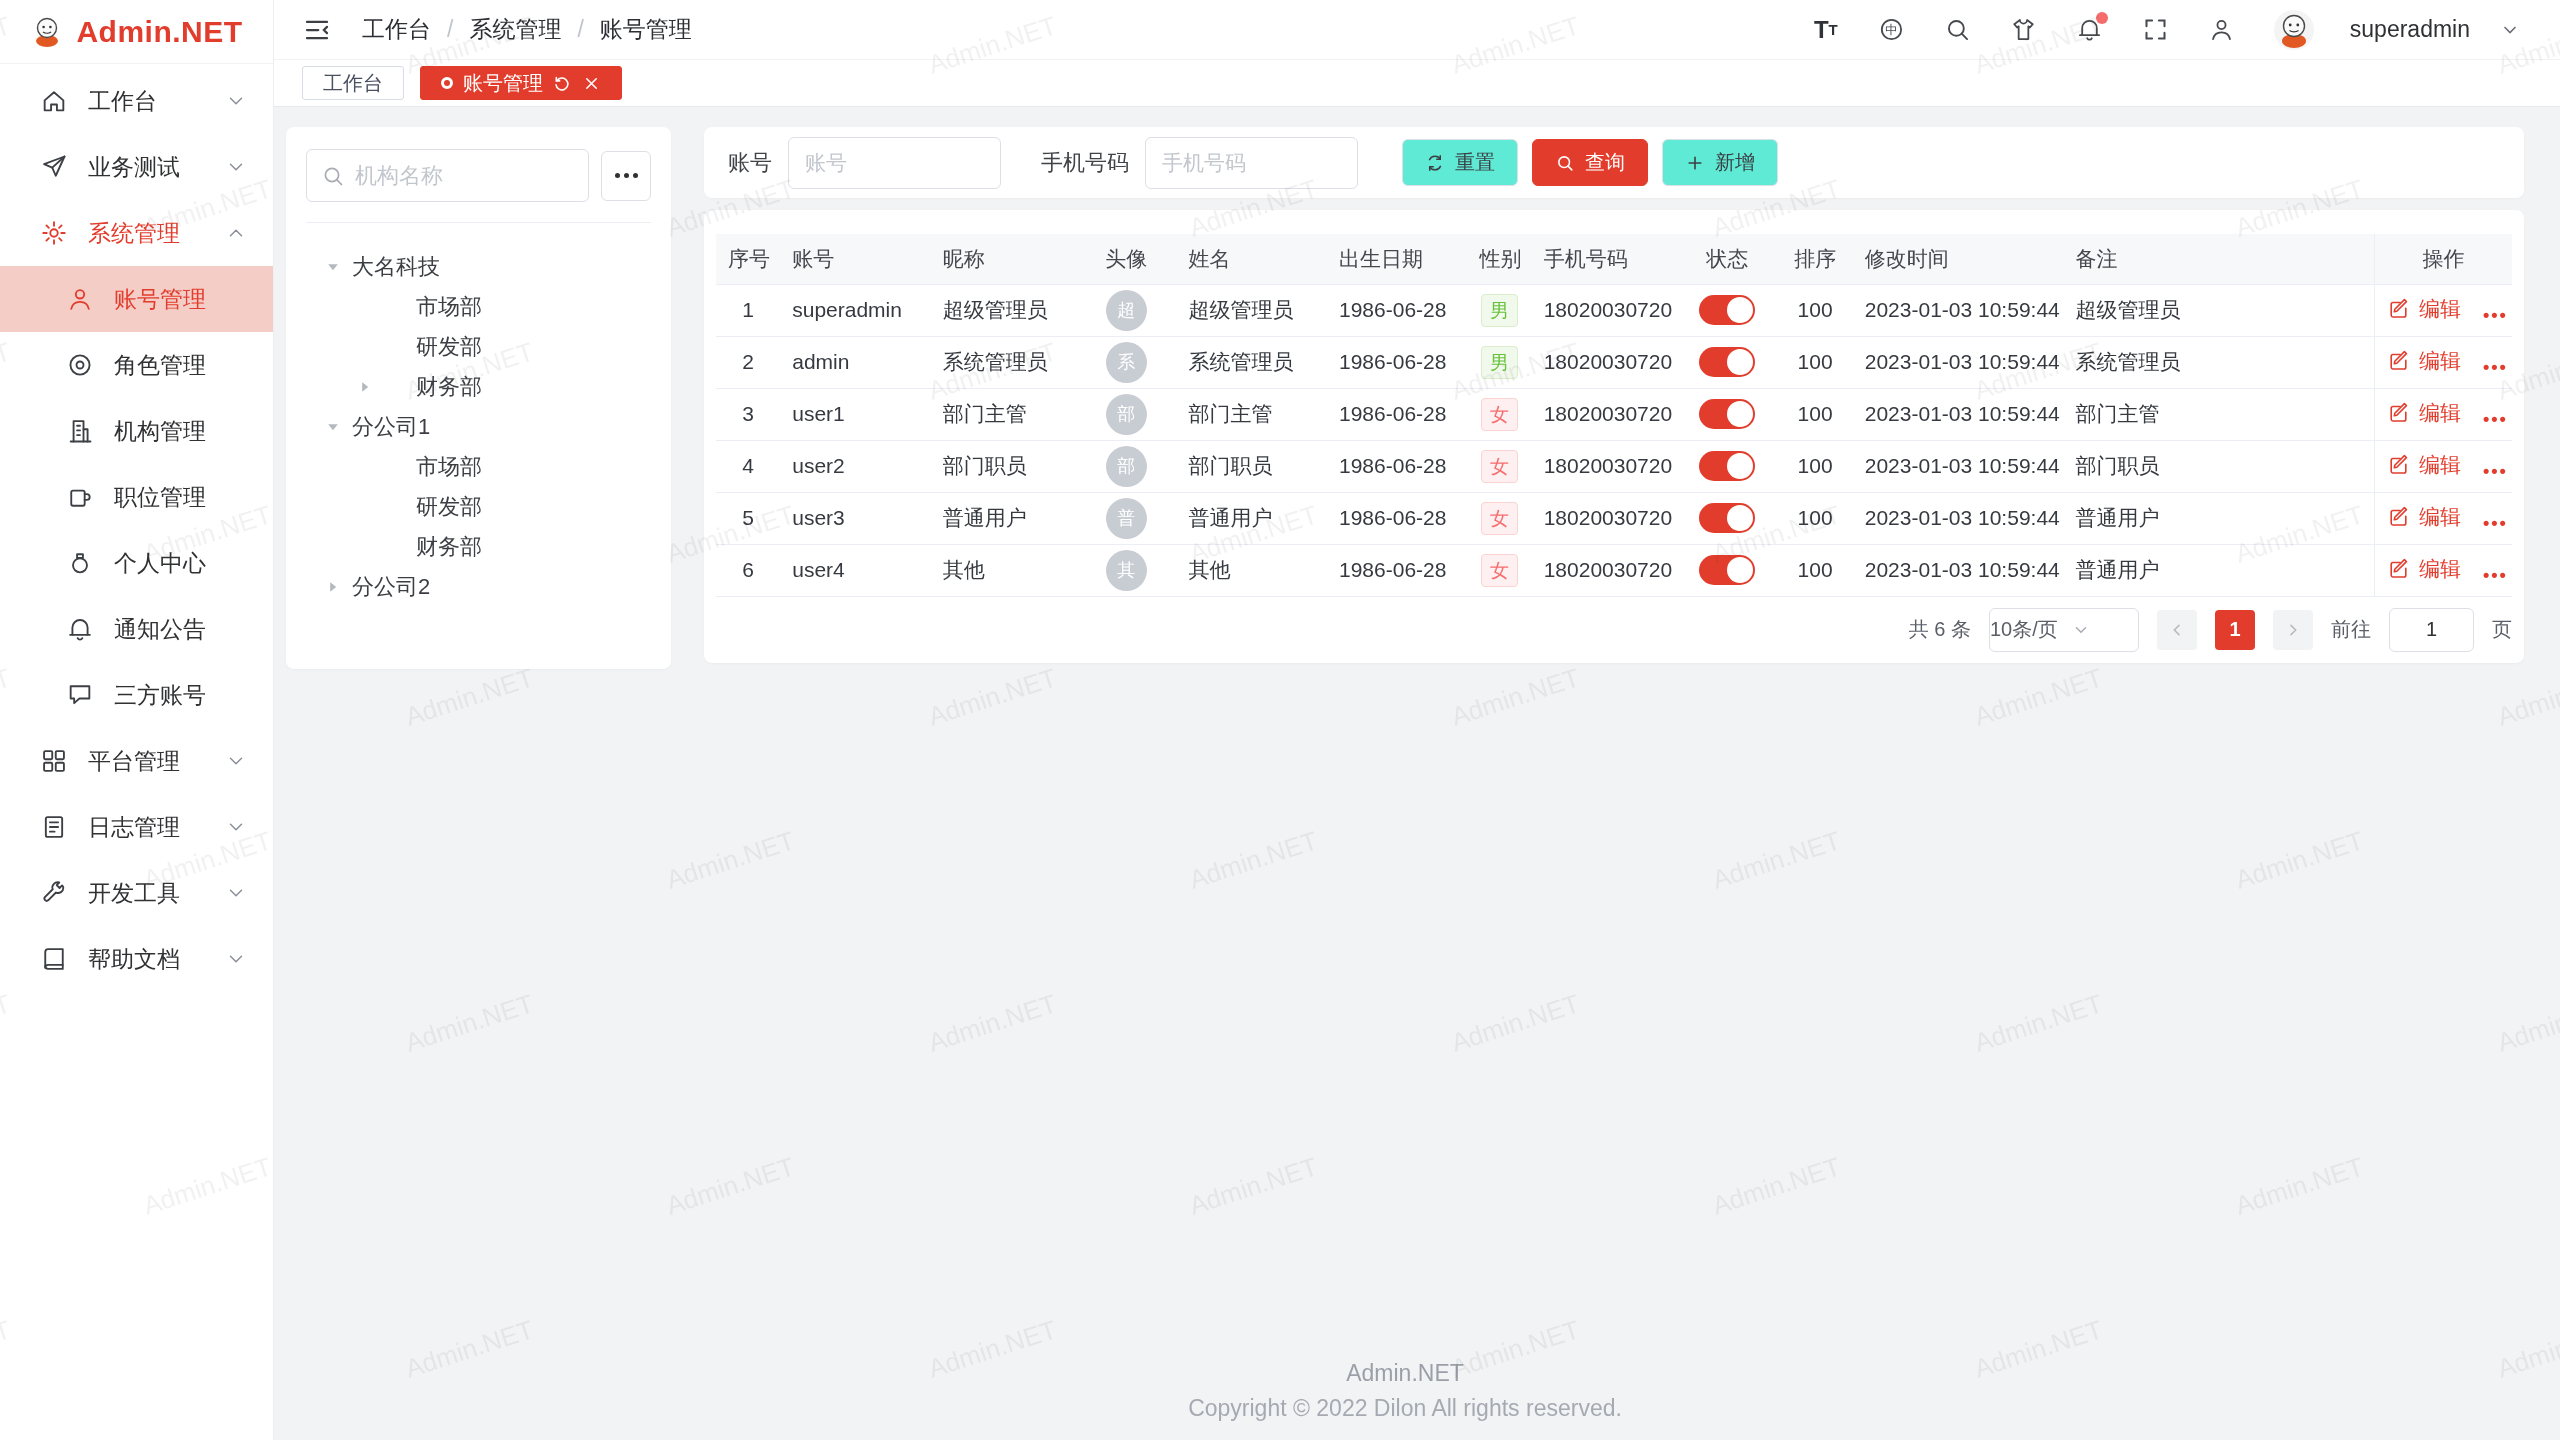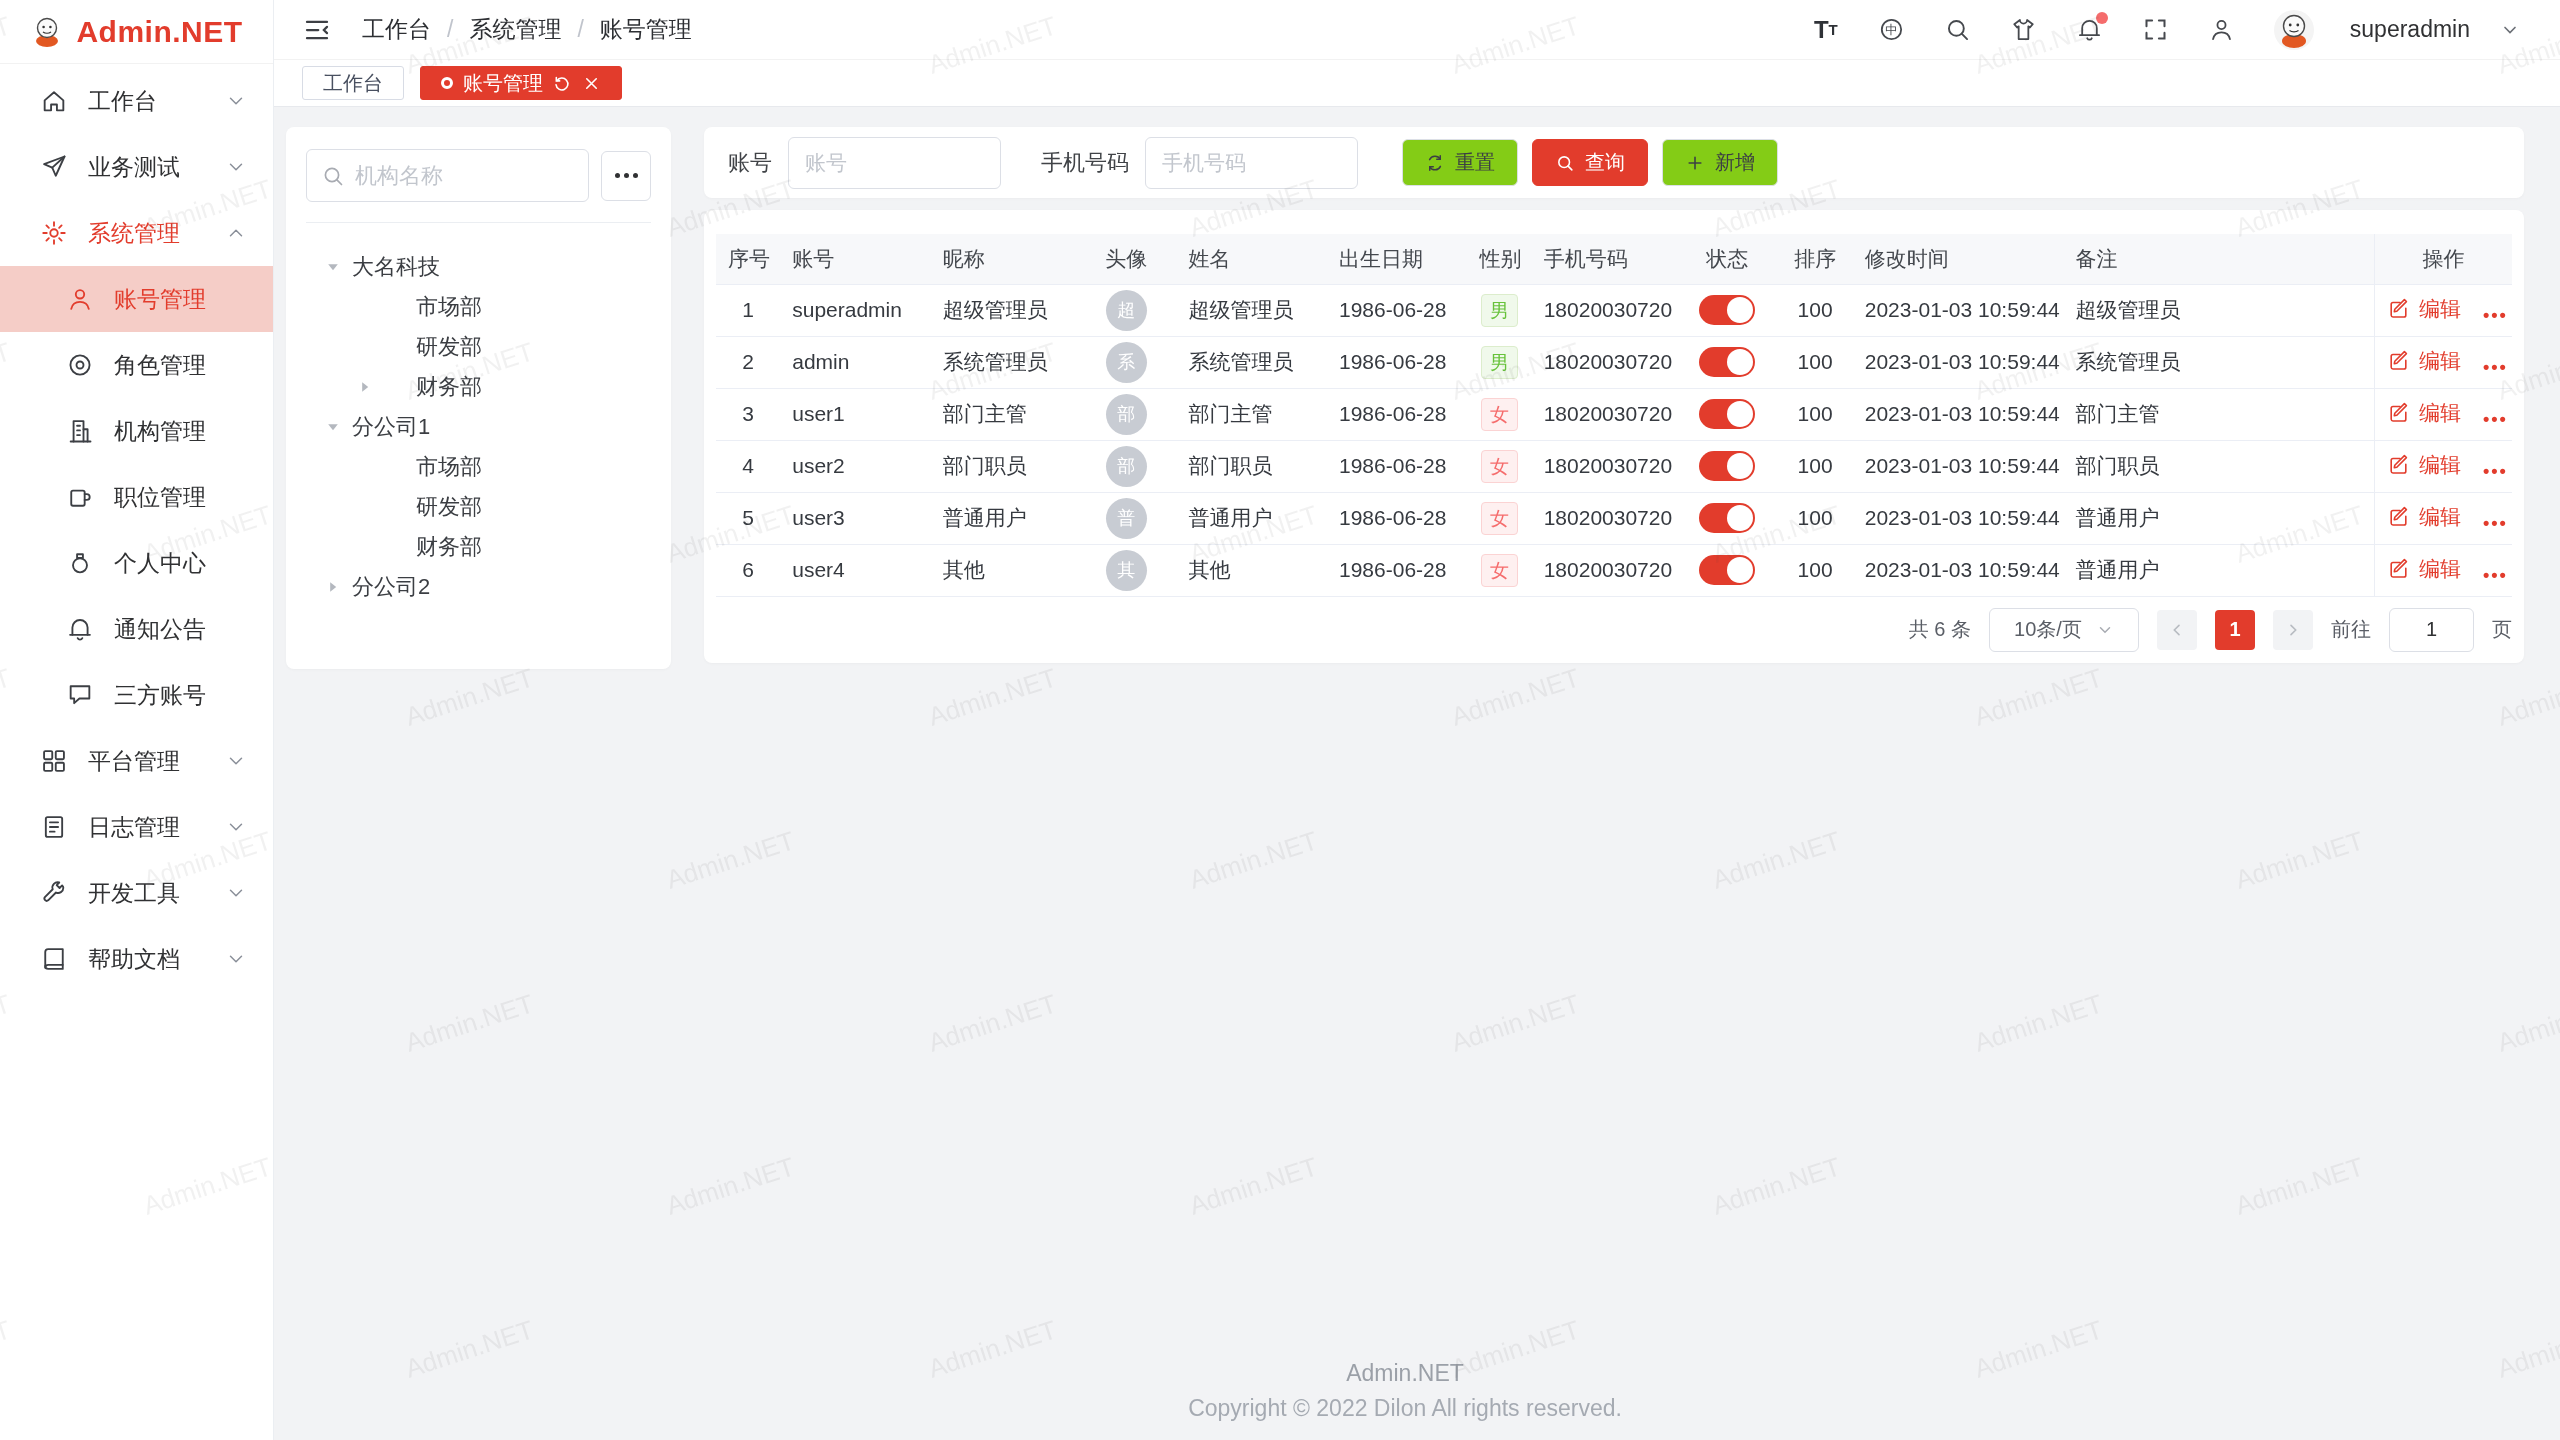--- a/index.html
+++ b/index.html
@@ -85,21 +85,21 @@
   
   .right-col { flex:1; display:flex; flex-direction:column; gap:12px; min-width:0; }
 
   
   .filter-card { height:71px; display:flex; align-items:center; padding:0 24px; font-size:22px; color:#404347; }
   .f-label { margin-right:16px; white-space:nowrap; }
   .f-input { width:213px; height:52px; border:1px solid #dcdfe6; border-radius:6px; padding:0 16px; font-size:21px; color:#303133; outline:none; font-family:inherit; }
   .f-input::placeholder { color:#c2c6cd; }
   .f-gap { width:40px; flex:none; }
   .btns { display:flex; gap:14px; margin-left:44px; }
-  .btn { height:47px; padding:0 22px; border-radius:6px; border:1px solid #dcdfe6; background:#84cc16; display:flex; align-items:center; gap:10px; font-size:20px; color:#3c3f44; cursor:pointer; font-family:inherit; }
+  .btn { height:47px; padding:0 22px; border-radius:6px; border:1px solid #dcdfe6; background:#5eead4; display:flex; align-items:center; gap:10px; font-size:20px; color:#3c3f44; cursor:pointer; font-family:inherit; }
   .btn svg { width:20px; height:20px; }
   .btn.primary { background:var(--accent); border-color:var(--accent); color:#fff; }
 
   
   .table-card { padding:24px 12px 0; }
   table { width:100%; border-collapse:collapse; table-layout:fixed; font-size:21px; }
   thead th { background:#f7f8fa; height:50px; font-weight:500; color:#44484e; text-align:left; padding:0 12px; border-bottom:1px solid #ebeef5; white-space:nowrap; }
   tbody td { height:52px; color:#363a40; padding:0 12px; border-bottom:1px solid #ebeef5; white-space:nowrap; overflow:hidden; }
   th.c, td.c { text-align:center; }
   .op-col { border-left:1px solid #ebeef5 !important; }
@@ -109,21 +109,21 @@
   .badge.female { color:#f56c6c; background:#fef0f0; border:1px solid #fbd3d3; }
   .toggle { width:56px; height:30px; border-radius:15px; background:var(--accent); position:relative; display:inline-block; vertical-align:middle; cursor:pointer; }
   .toggle::after { content:""; position:absolute; top:2px; right:2px; width:26px; height:26px; border-radius:50%; background:#fff; }
   .op-cell { color:var(--accent); }
   .op-edit { display:inline-flex; align-items:center; gap:8px; cursor:pointer; color:var(--accent); }
   .op-edit svg { width:24px; height:24px; }
   .op-more { margin-left:22px; letter-spacing:2px; cursor:pointer; font-weight:bold; font-size:18px; }
 
   
   .pagination { height:66px; display:flex; align-items:center; justify-content:flex-end; gap:18px; font-size:20px; color:#5a5e66; }
-  .pg-select { width:150px; height:44px; border:1px solid #dcdfe6; border-radius:6px; display:flex; align-items:center; justify-content:center; gap:14px; cursor:pointer; color:#5a5e66; }
+  .pg-select { width:150px; height:44px; border:1px solid #dcdfe6; border-radius:6px; display:flex; align-items:center; gap:14px; cursor:pointer; color:#5a5e66; }
   .pg-select svg { width:18px; height:18px; color:#a8abb2; }
   .pg-btn { width:40px; height:40px; border-radius:4px; background:#f2f3f5; color:#b8bcc2; display:flex; align-items:center; justify-content:center; cursor:pointer; }
   .pg-btn svg { width:16px; height:16px; }
   .pg-page { width:40px; height:40px; border-radius:4px; background:var(--accent); color:#fff; font-weight:bold; display:flex; align-items:center; justify-content:center; cursor:pointer; }
   .pg-goto-input { width:85px; height:44px; border:1px solid #dcdfe6; border-radius:6px; text-align:center; font-size:20px; color:#303133; outline:none; font-family:inherit; }
 
   
   .footer { margin-top:auto; text-align:center; padding-bottom:18px; }
   .footer-title { font-size:23px; color:#9ba0a8; }
   .footer-copy { font-size:23px; color:#a5aab2; margin-top:8px; }

